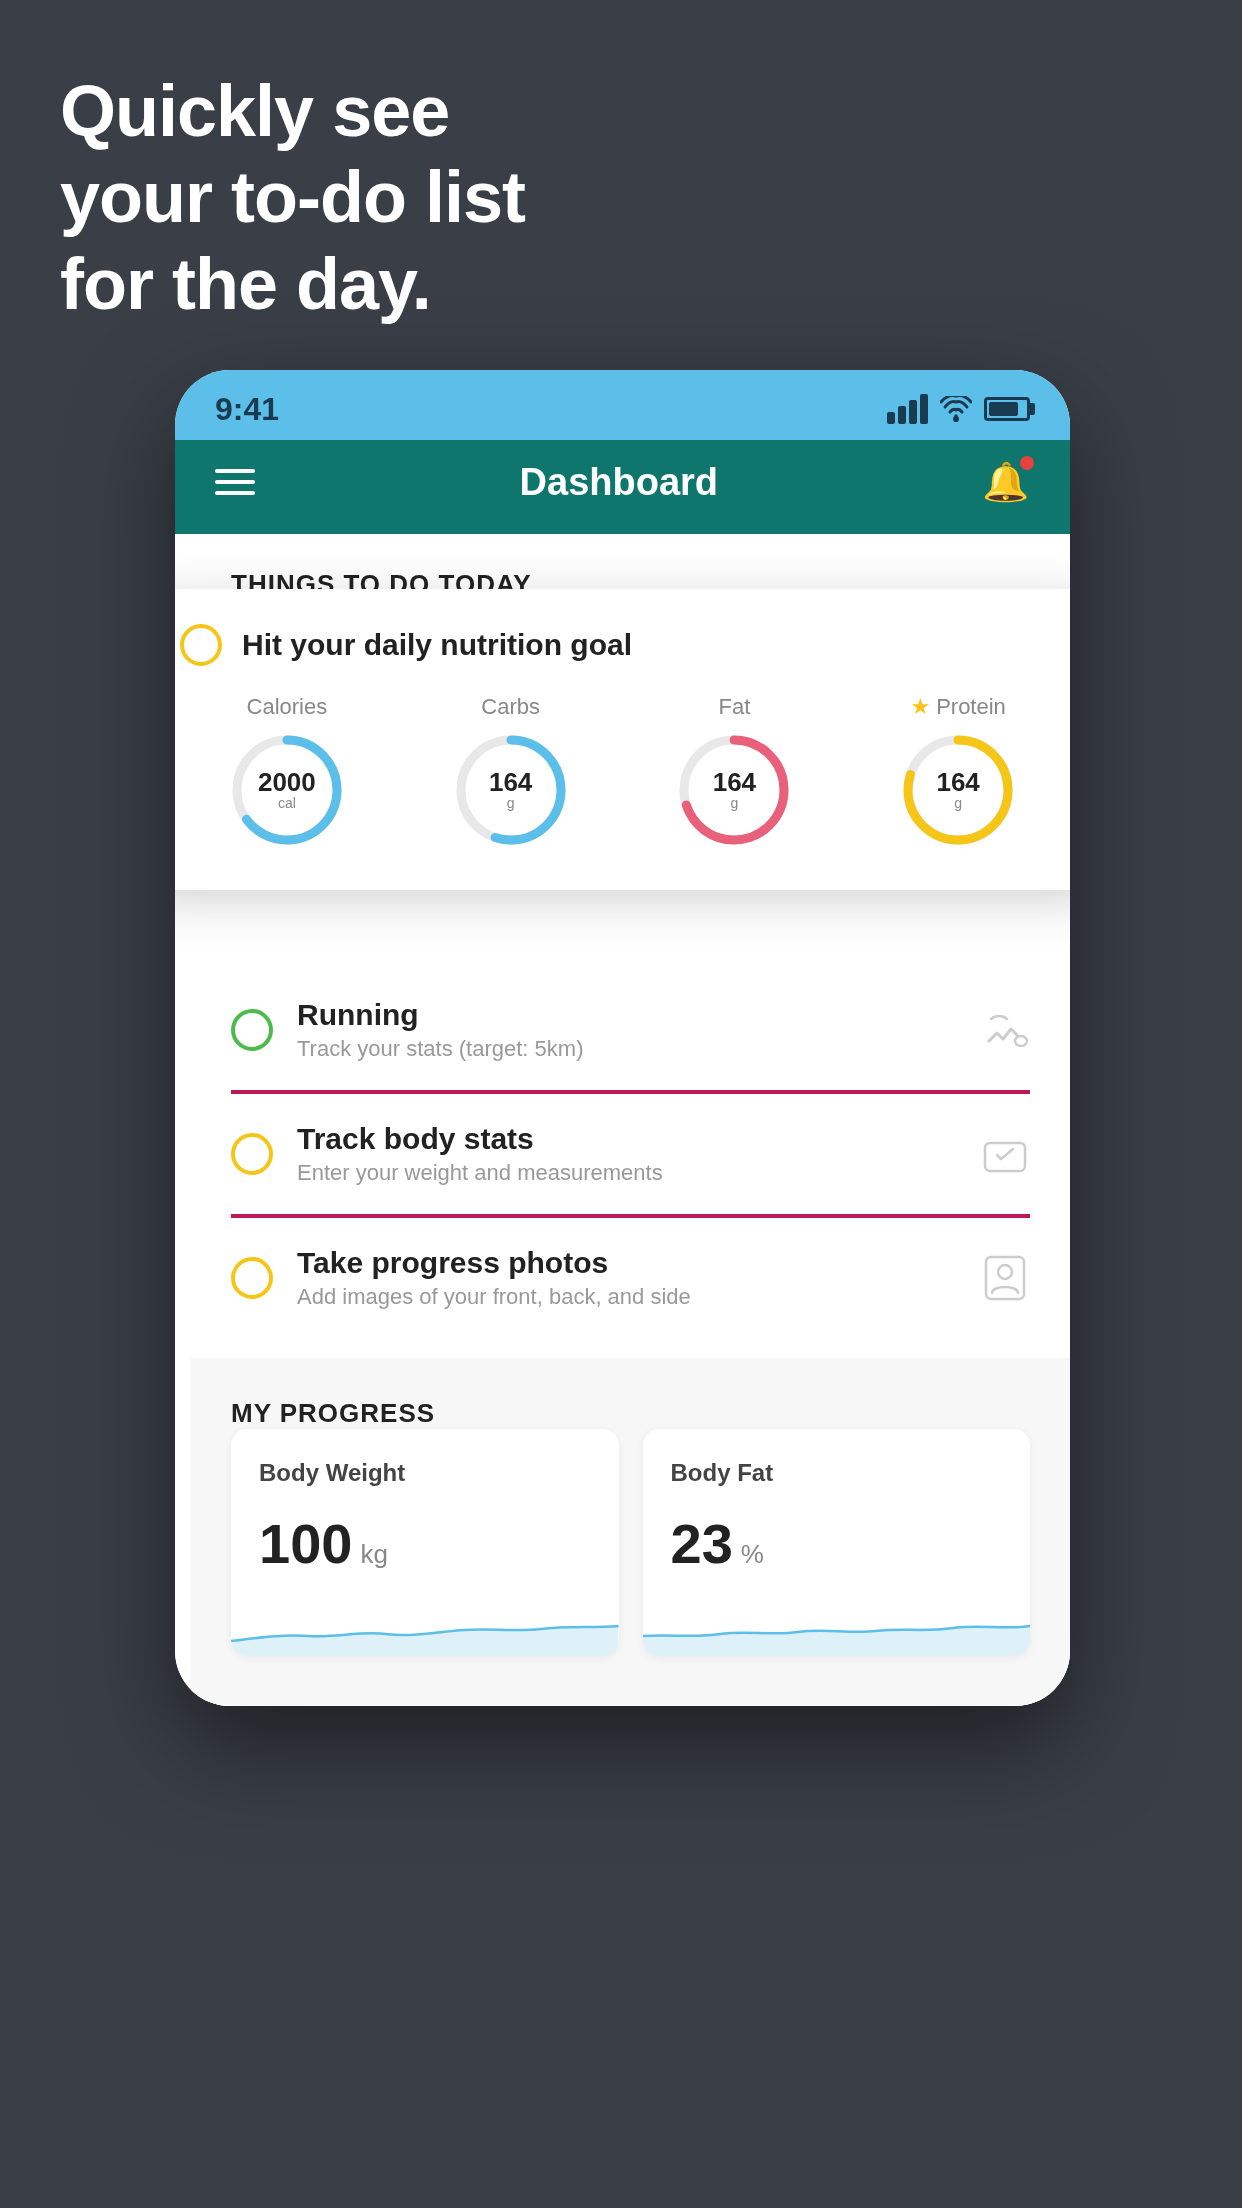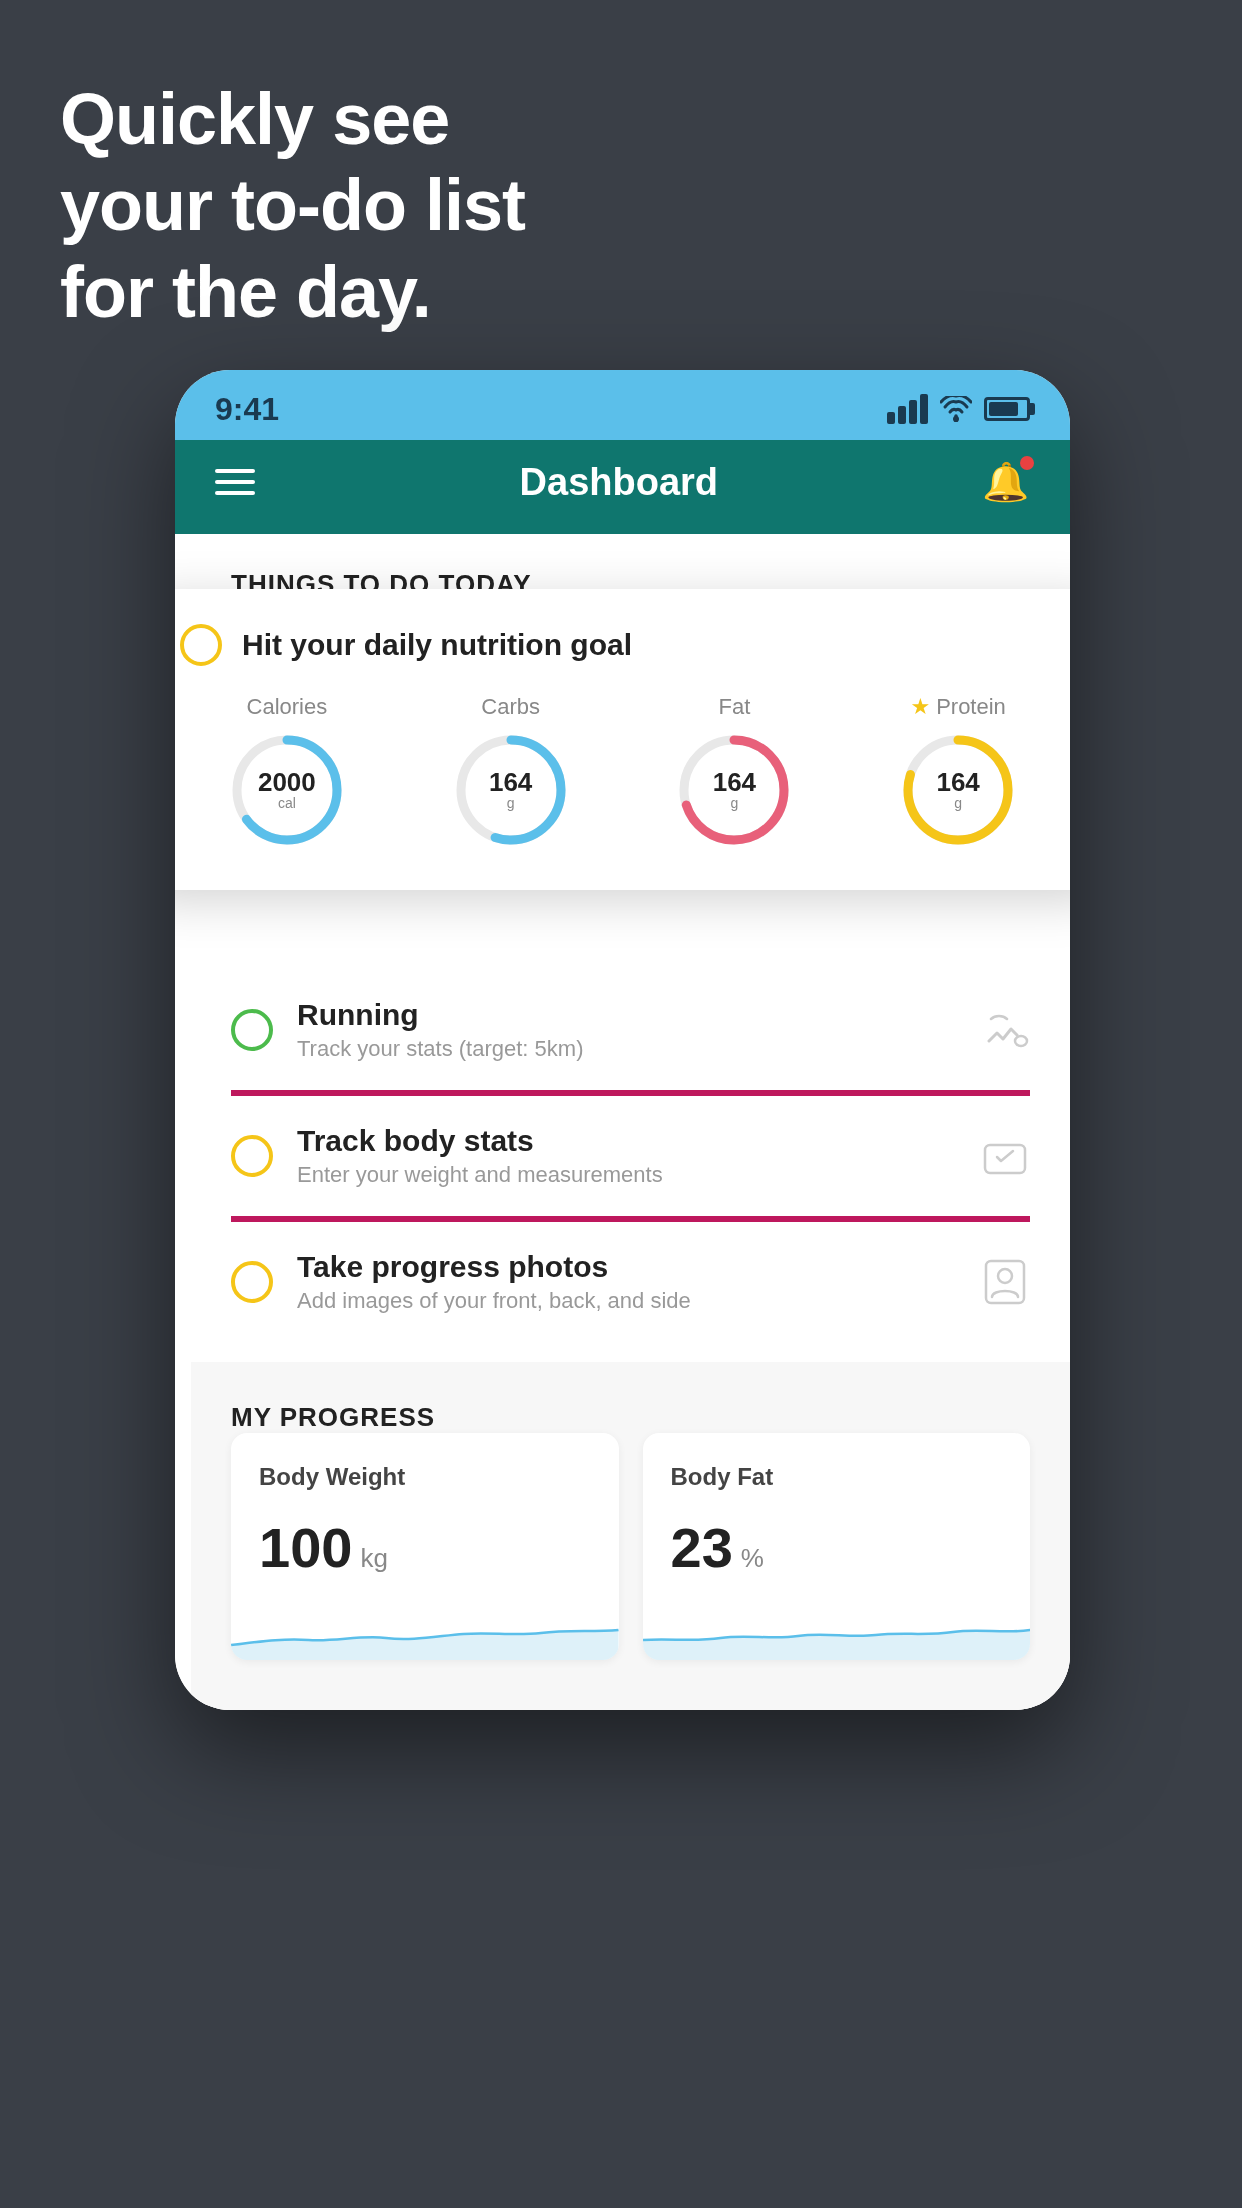--- a/index.html
+++ b/index.html
@@ -9,21 +9,21 @@
       width: 1242px;
       height: 2208px;
       background-color: #3a3f47;
       font-family: -apple-system, 'Helvetica Neue', Arial, sans-serif;
       overflow: hidden;
       position: relative;
     }
 
     .headline {
       position: absolute;
-      top: 76px;
+      top: 68px;
       left: 60px;
       color: #ffffff;
       font-size: 72px;
       font-weight: 800;
       line-height: 1.2;
       letter-spacing: -1px;
     }
 
     
     .phone {
@@ -242,21 +242,21 @@
 
     
     .todo-list {
       padding: 0 40px;
       margin-top: 350px;
     }
     .todo-list-item {
       display: flex;
       align-items: center;
       padding: 28px 0;
-      border-bottom: 6px solid #be185d;
+      border-bottom: 4px solid #be185d;
       gap: 24px;
     }
     .todo-list-item:last-child { border-bottom: none; }
     .todo-text { flex: 1; }
     .todo-item-title {
       font-size: 30px;
       font-weight: 600;
       color: #222;
     }
     .todo-item-subtitle {

